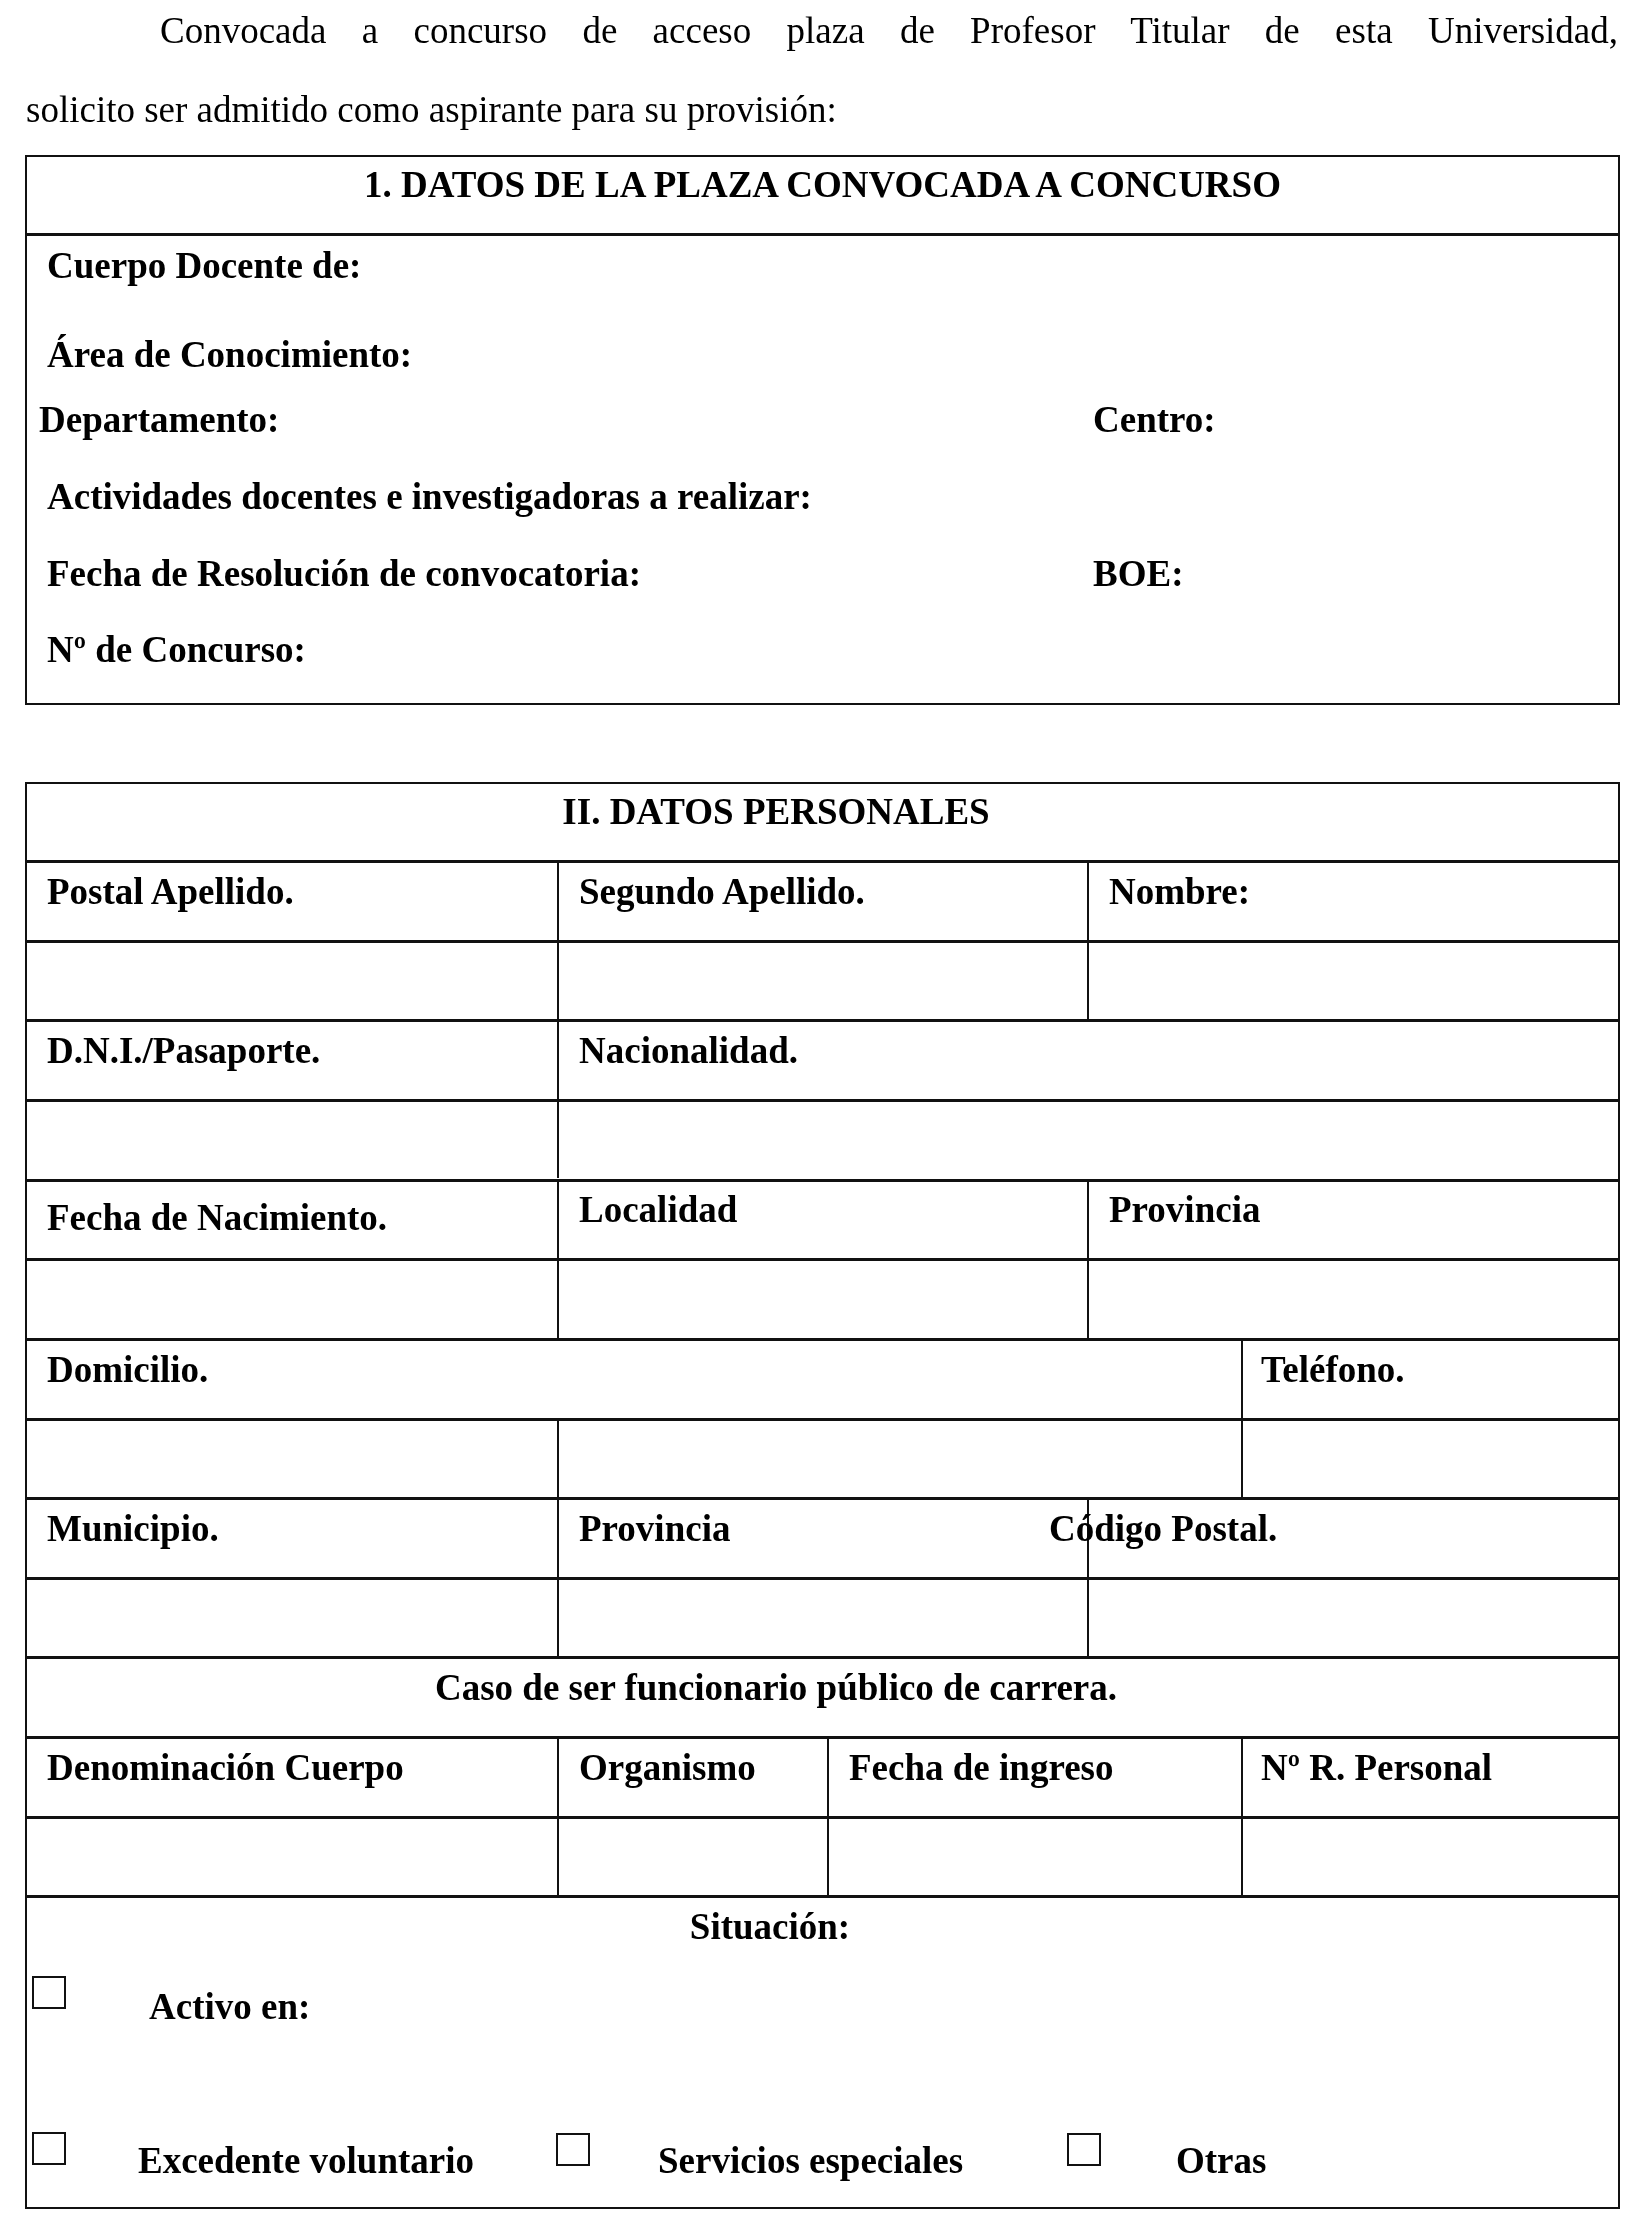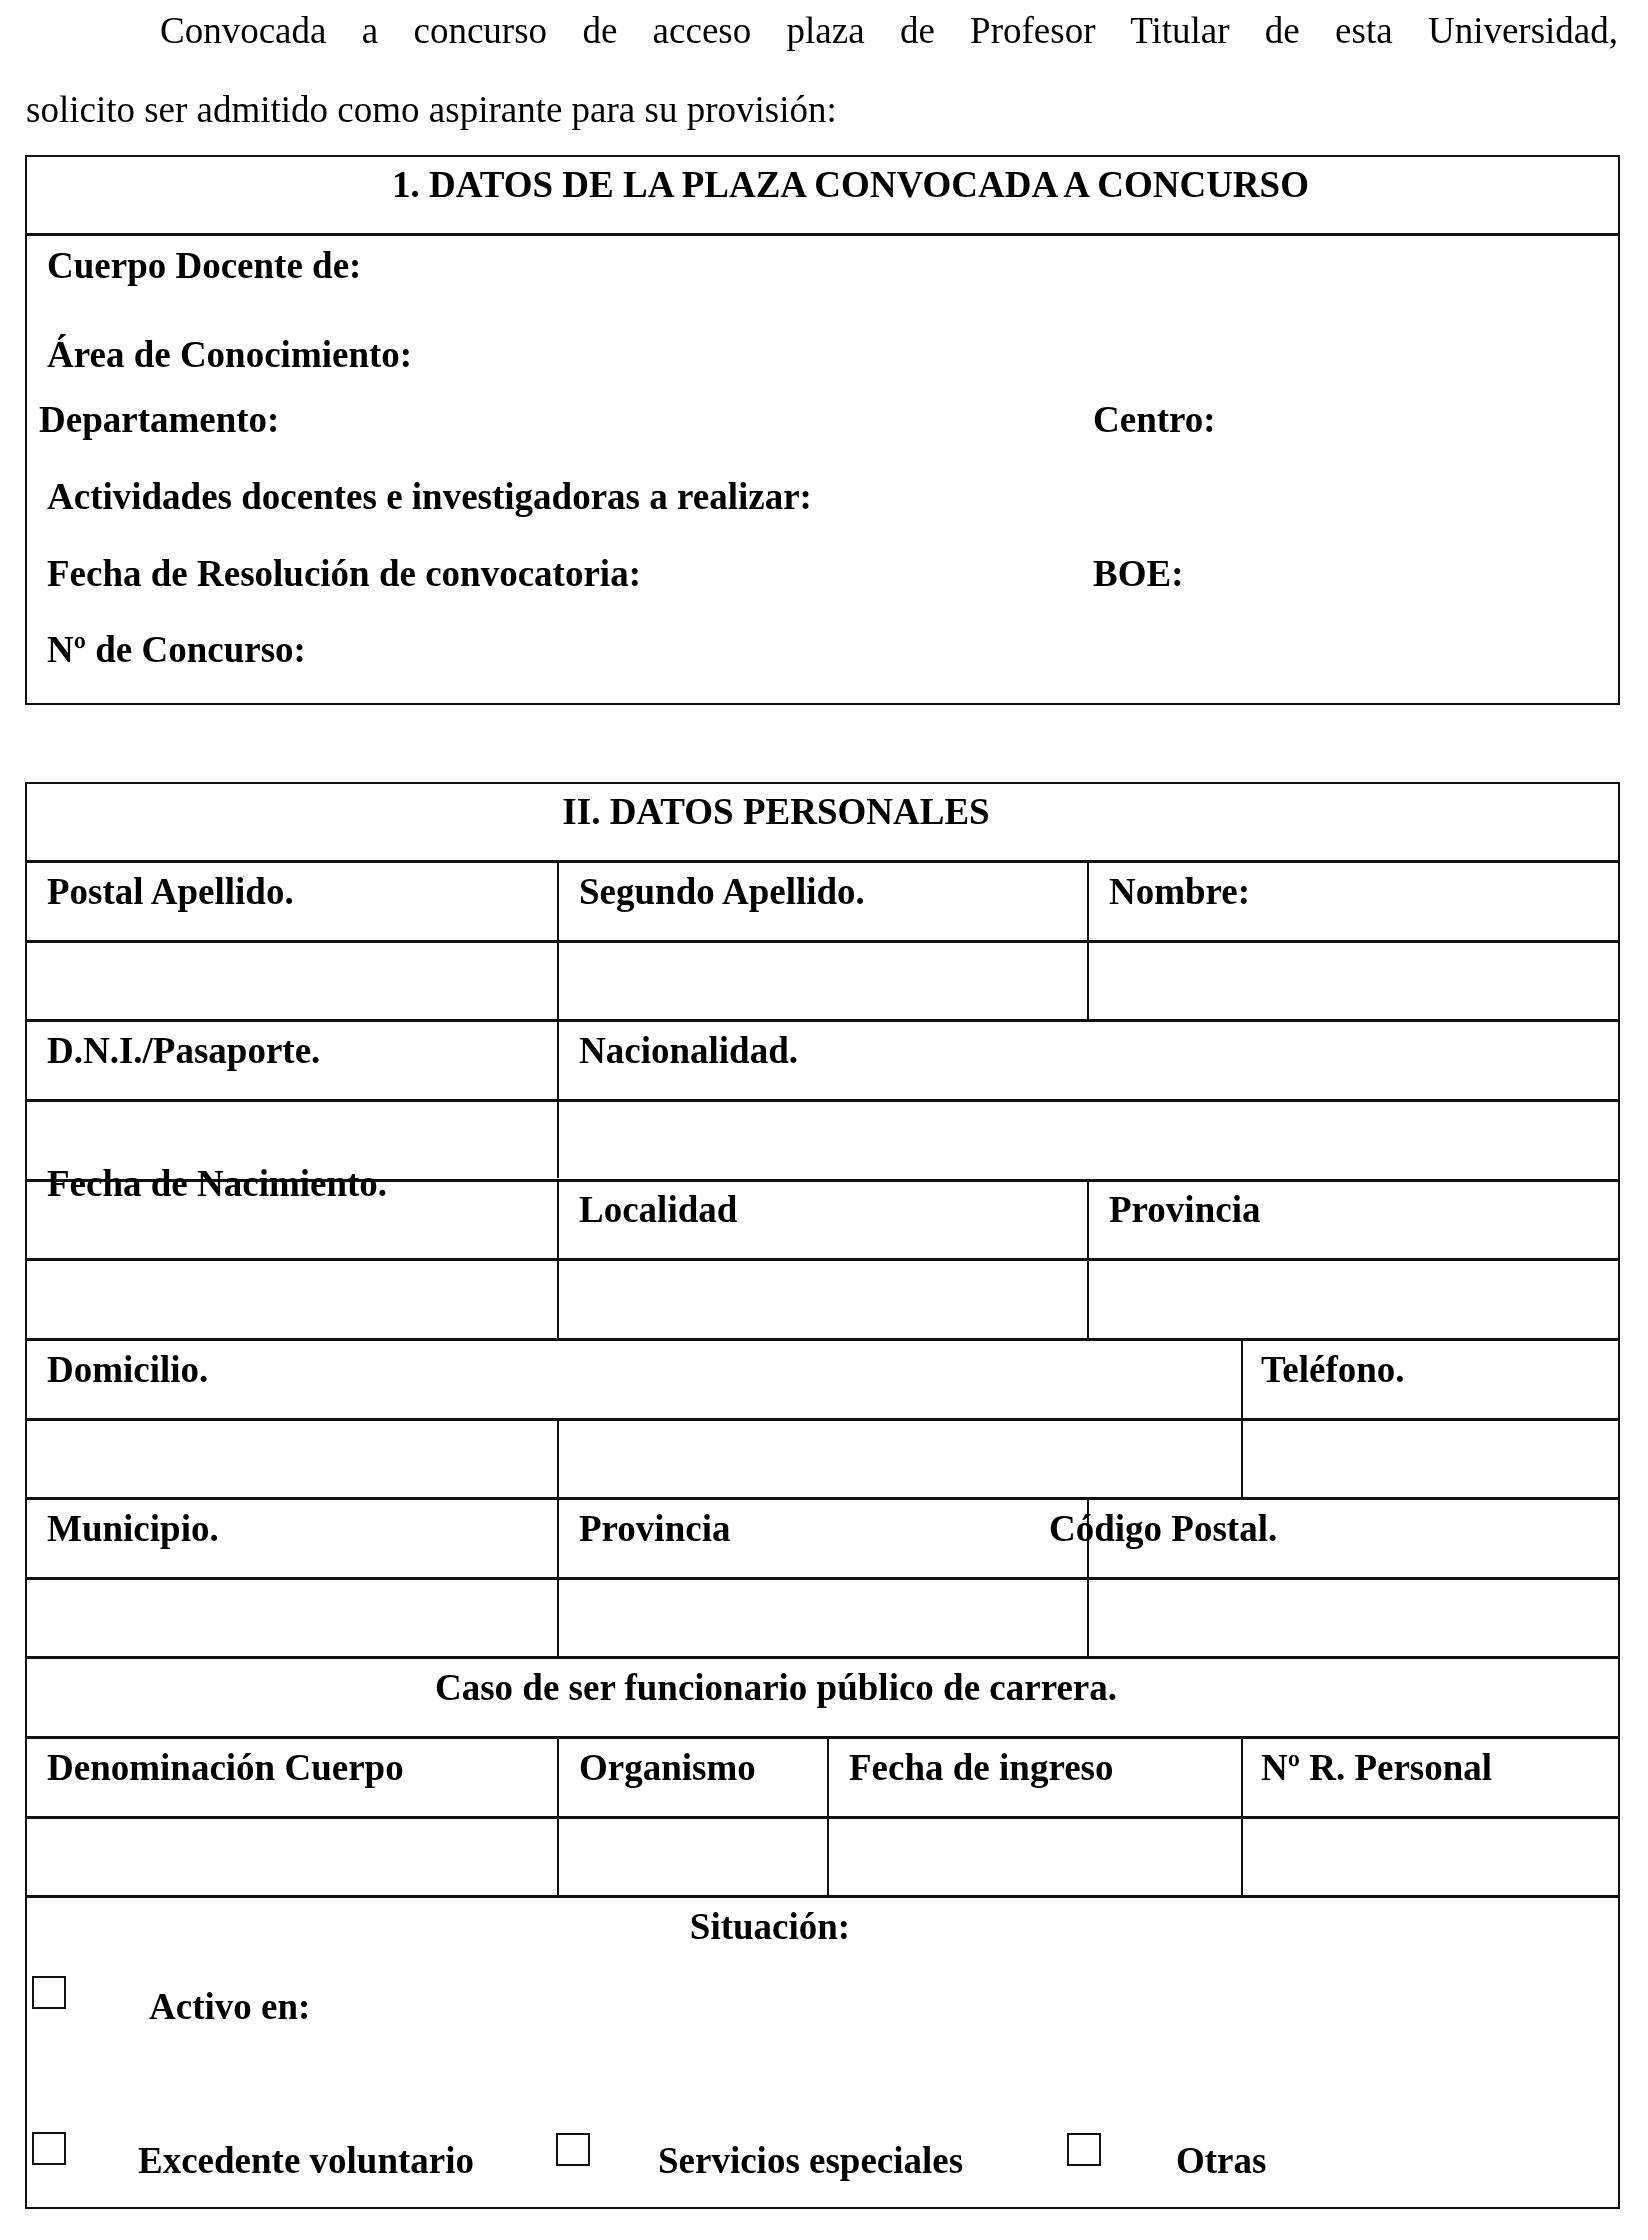--- a/index.html
+++ b/index.html
@@ -36,21 +36,21 @@
 <body>
 
 <div class="intro" style="top:-9px;">
   <span class="l1">Convocada a concurso de acceso plaza de Profesor Titular de esta Universidad,</span>
   <span class="l2">solicito ser admitido como aspirante para su provisión:</span>
 </div>
 
 <div class="box" style="left:25px; top:155px; width:1595px; height:550px;"></div>
 <div class="hline" style="left:25px; top:233px; width:1595px;"></div>
 
-<div class="lbl ctr" style="left:25px; width:1595px; top:166px;padding-left:28px;">1. DATOS DE LA PLAZA CONVOCADA A CONCURSO</div>
+<div class="lbl ctr" style="left:25px; width:1595px; top:166px;">1. DATOS DE LA PLAZA CONVOCADA A CONCURSO</div>
 
 <div class="lbl" style="left:47px; top:247px;">Cuerpo Docente de:</div>
 <input class="cell-input" type="text" style="left: 425px; top: 242px; width: 1176px; height: 47px;">
 
 <div class="lbl" style="left:47px; top:336px;">Área de Conocimiento:</div>
 <input class="cell-input" type="text" style="left: 493px; top: 319px; width: 1108px; height: 47px;">
 
 <div class="lbl" style="left:39px; top:401px;text-align:center;">Departamento:</div>
 <input class="cell-input" type="text" style="left: 335px; top: 396px; width: 742px; height: 47px;">
 <div class="lbl" style="left:1093px; top:401px;">Centro:</div>
@@ -111,21 +111,21 @@
 <div class="lbl" style="left:1109px; top:873px;">Nombre:</div>
 <input class="cell-input" type="text" style="left: 28px; top: 943px; width: 529px; height: 77px;">
 <input class="cell-input" type="text" style="left: 559px; top: 943px; width: 528px; height: 77px;">
 <input class="cell-input" type="text" style="left: 1089px; top: 943px; width: 528px; height: 77px;">
 
 <div class="lbl" style="left:47px; top:1032px;">D.N.I./Pasaporte.</div>
 <div class="lbl" style="left:579px; top:1032px;">Nacionalidad.</div>
 <input class="cell-input" type="text" style="left: 28px; top: 1102px; width: 529px; height: 77px;">
 <input class="cell-input" type="text" style="left: 559px; top: 1102px; width: 1058px; height: 77px;">
 
-<div class="lbl" style="left:47px; top:1165px;font-family:Liberation Serif, serif;">Fecha de Nacimiento.</div>
+<div class="lbl" style="left:47px; top:1199px;font-family:Liberation Serif, serif;">Fecha de Nacimiento.</div>
 <div class="lbl" style="left:579px; top:1191px;">Localidad</div>
 <div class="lbl" style="left:1109px; top:1191px;">Provincia</div>
 <input class="cell-input" type="text" style="left: 28px; top: 1261px; width: 529px; height: 77px;">
 <input class="cell-input" type="text" style="left: 559px; top: 1261px; width: 528px; height: 77px;">
 <input class="cell-input" type="text" style="left: 1089px; top: 1261px; width: 528px; height: 77px;">
 
 <div class="lbl" style="left:47px; top:1351px;">Domicilio.</div>
 <div class="lbl" style="left:1261px; top:1351px;">Teléfono.</div>
 <input class="cell-input" type="text" style="left: 28px; top: 1420px; width: 529px; height: 77px;">
 <input class="cell-input" type="text" style="left: 559px; top: 1420px; width: 682px; height: 77px;">

